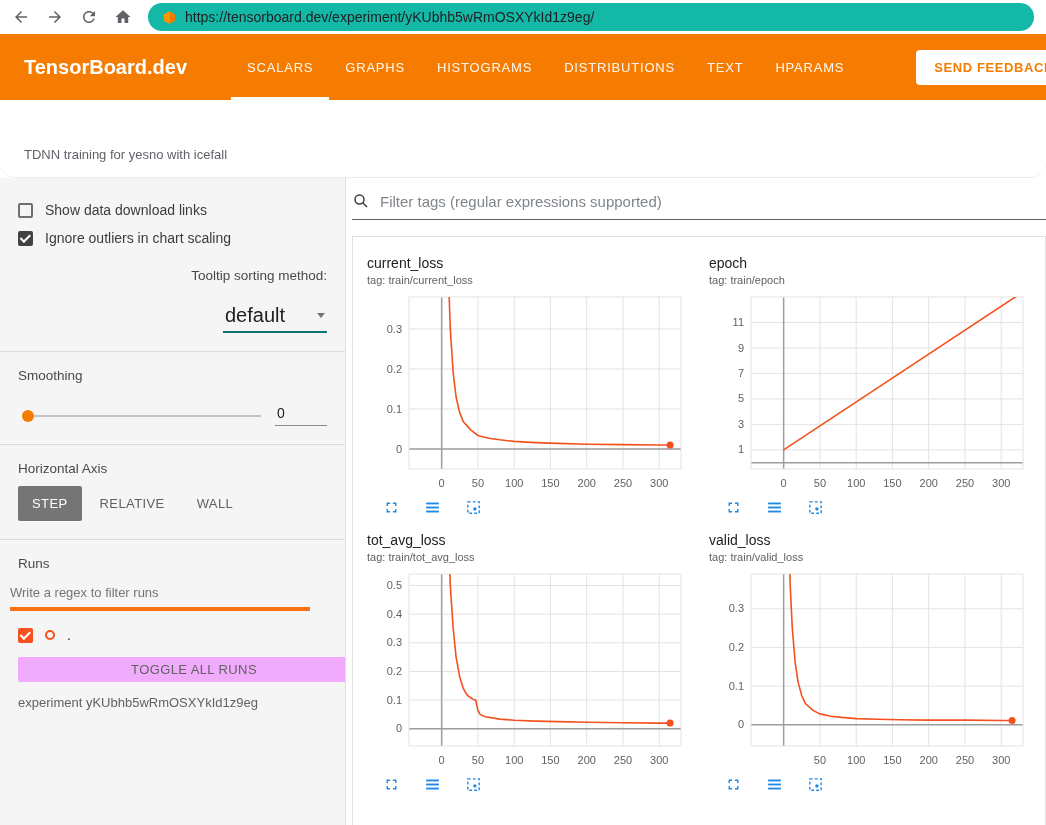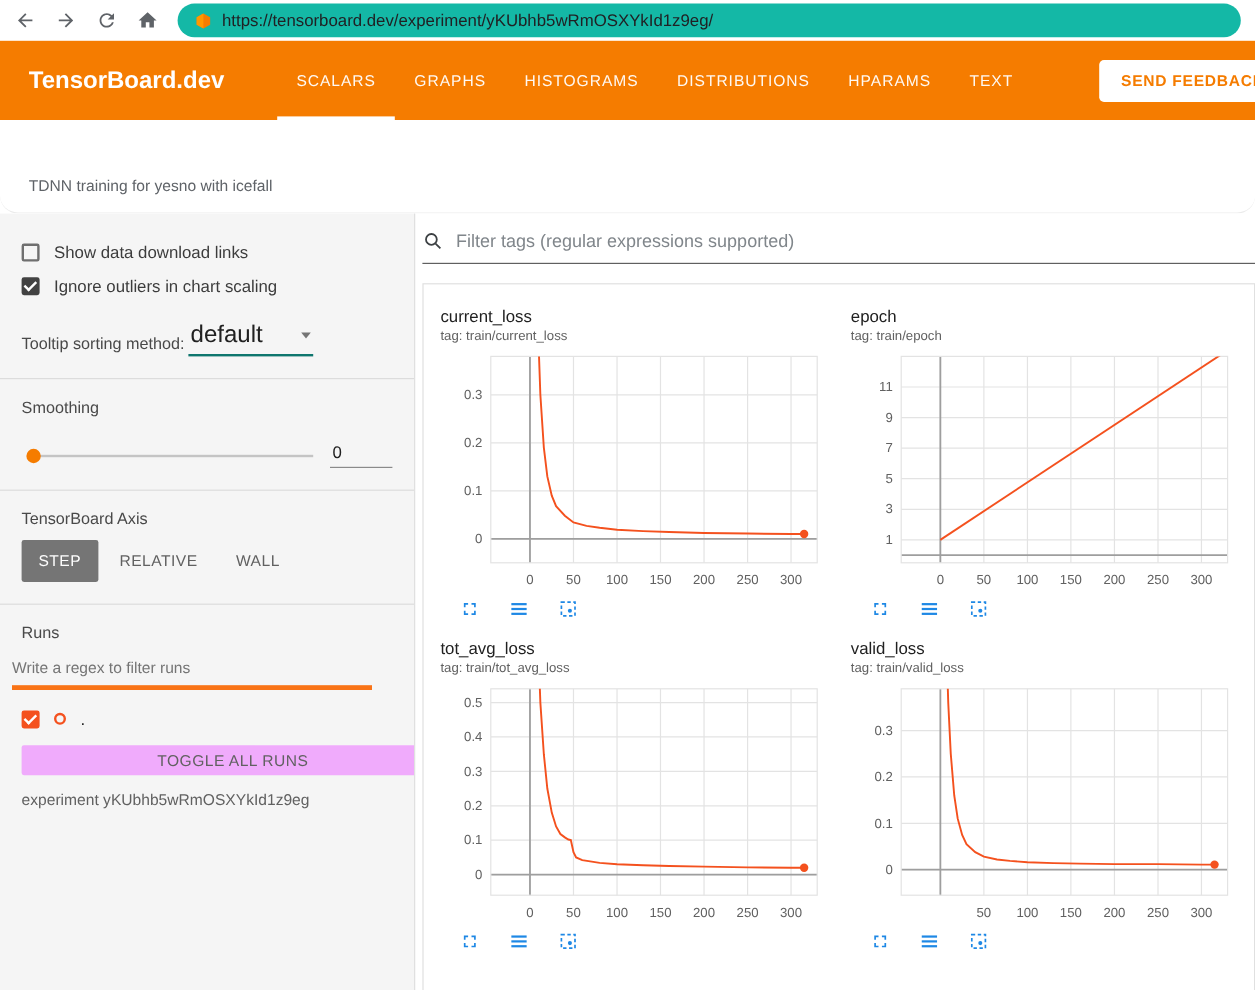--- a/index.html
+++ b/index.html
@@ -29,21 +29,21 @@
   .content{display:flex;height:647px;}
   .sidebar{width:346px;flex-shrink:0;background:#f5f5f5;border-right:1px solid #e0e0e0;padding-top:18px;
            font-size:14px;color:#3c3c3c;overflow:hidden;}
   .cb-row{display:flex;align-items:center;gap:12px;padding:5px 18px;min-height:28px;}
   .cb{width:15px;height:15px;border:2px solid #6f6f6f;border-radius:2px;background:#f5f5f5;flex-shrink:0;
       display:flex;align-items:center;justify-content:center;cursor:pointer;}
   .cb.checked{background:#424242;border-color:#424242;}
   .cb.run{background:#f4511e;border-color:#f4511e;}
   .cb.checked::after,.cb.run::after{content:"";width:8px;height:4px;border-left:2px solid #fff;
       border-bottom:2px solid #fff;transform:rotate(-45deg) translateY(-1px);display:block;}
-  .tooltip-row{display:flex;align-items:flex-end;gap:3px;padding:16px 18px 0;}
+  .tooltip-row{display:flex;align-items:flex-end;gap:18px;padding:16px 18px 0;flex-direction:column;}
   .tooltip-label{font-size:13.5px;color:#494949;padding-bottom:3px;}
   .dropdown{display:flex;align-items:center;justify-content:space-between;width:104px;
             border-bottom:2px solid #0f766e;padding:0 2px 4px;font-size:20px;color:#212121;cursor:pointer;}
   .chev{width:0;height:0;border-left:4px solid transparent;border-right:4px solid transparent;
         border-top:5px solid #757575;}
   .divider{border-top:1px solid #dcdcdc;margin-top:18px;}
   .section-label{padding:16px 18px 0;font-size:13.5px;color:#494949;}
   .slider-row{display:flex;align-items:center;gap:14px;padding:22px 18px 0 24px;}
   .track{flex:1;height:2px;background:#c4c4c4;position:relative;cursor:pointer;}
   .thumb{position:absolute;left:-2px;top:-5px;width:12px;height:12px;border-radius:50%;background:#f57c00;}
@@ -106,22 +106,22 @@
     </div>
   </div>
 
   <header class="app-header">
     <div class="brand">TensorBoard.dev</div>
     <nav class="tabs">
       <div class="tab active">SCALARS</div>
       <div class="tab">GRAPHS</div>
       <div class="tab">HISTOGRAMS</div>
       <div class="tab">DISTRIBUTIONS</div>
+      <div class="tab">TEXT</div>
       <div class="tab">HPARAMS</div>
-      <div class="tab">TEXT</div>
     </nav>
     <button class="feedback">SEND FEEDBACK</button>
   </header>
 
   <div class="subheader">
     <span>TDNN training for yesno with icefall</span>
   </div>
 
   <div class="content">
 
@@ -143,21 +143,21 @@
       </div>
       <div class="divider"></div>
       <div class="section-label">Smoothing</div>
       <div class="slider-row">
         <span class="track">
             <span class="thumb"></span>
           </span>
         <span class="sm-val">0</span>
       </div>
       <div class="divider"></div>
-      <div class="section-label">TensorBoard Axis</div>
+      <div class="section-label">Horizontal Axis</div>
       <div class="axis-btns">
         <button class="abtn active">STEP</button>
         <button class="abtn">RELATIVE</button>
         <button class="abtn">WALL</button>
       </div>
       <div class="divider"></div>
       <div class="section-label">Runs</div>
       <input class="runs-input" placeholder="Write a regex to filter runs" style="">
       <div class="run-row">
         <span class="cb run"></span>

